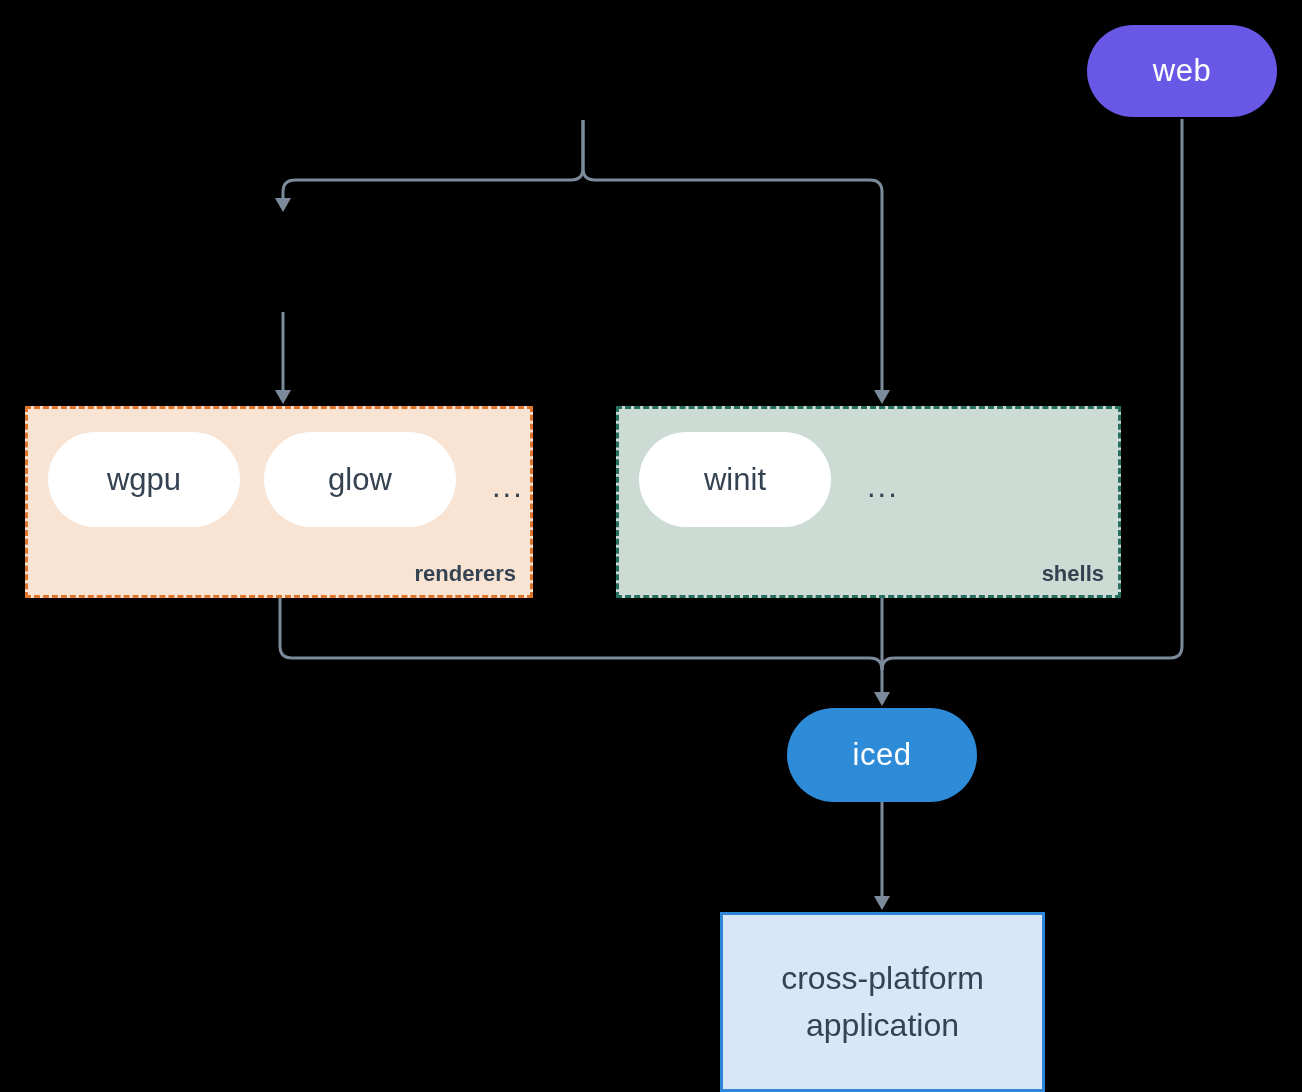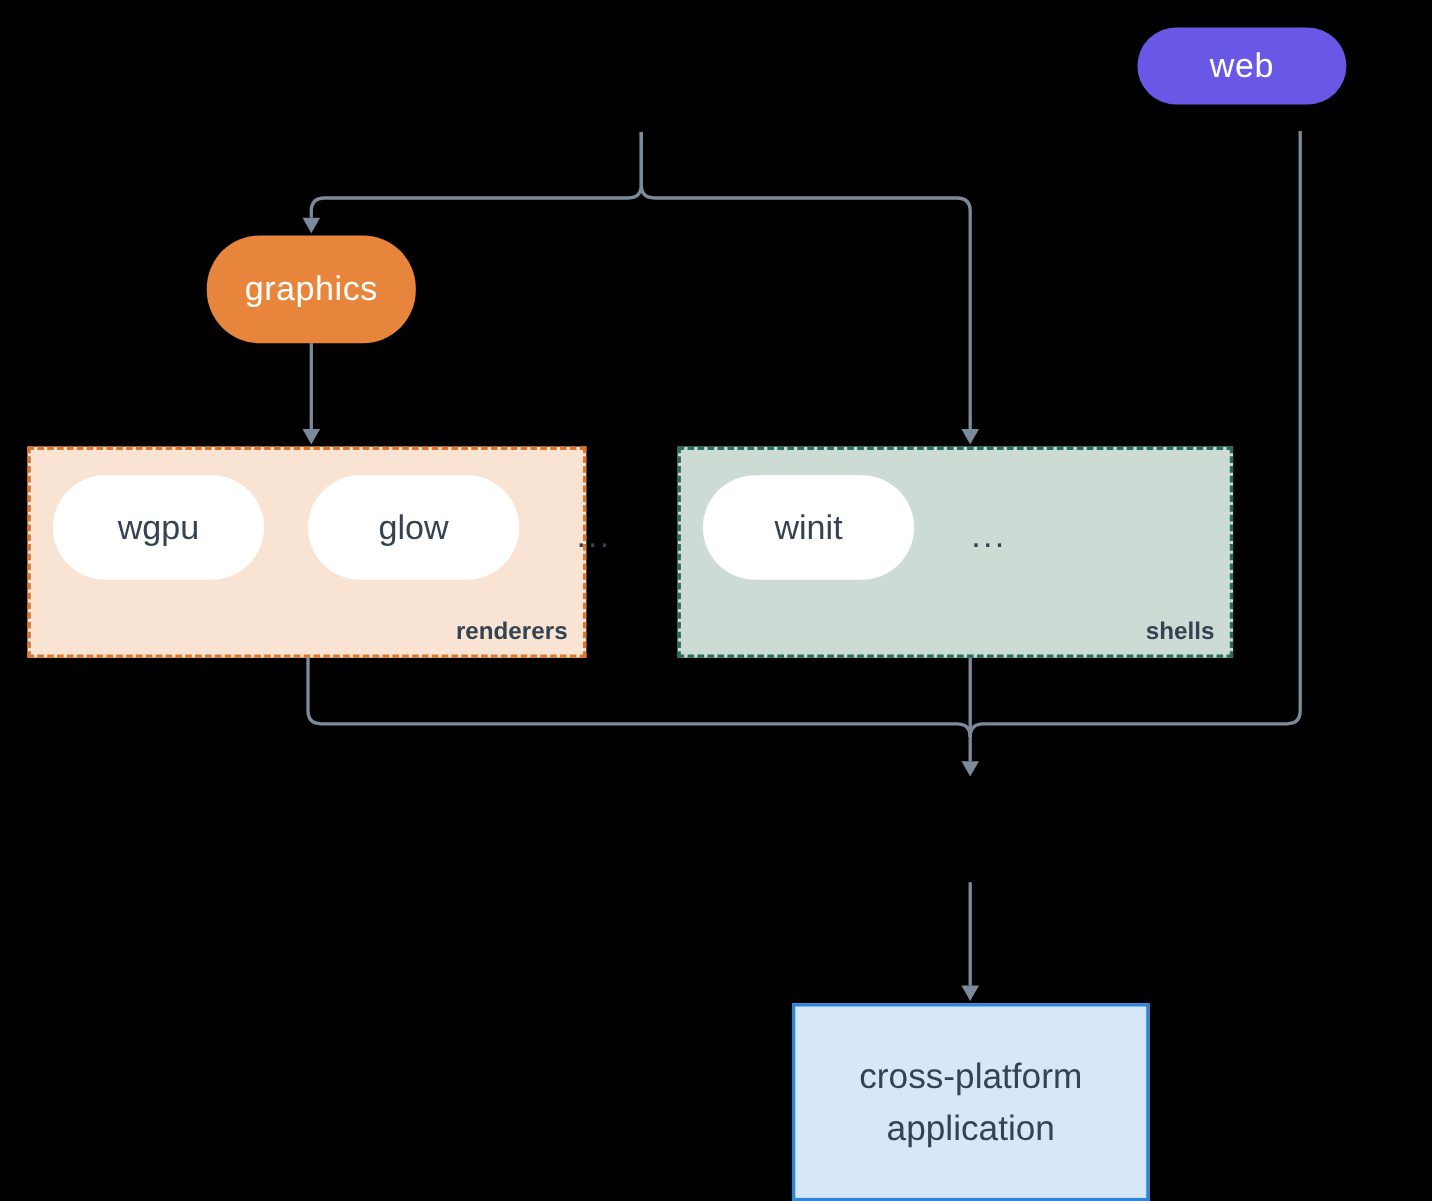--- a/index.html
+++ b/index.html
@@ -40,21 +40,21 @@
     position:absolute;
     border-radius:48px;
     display:flex;
     align-items:center;
     justify-content:center;
     font-size:31px;
     color:var(--text-light);
     letter-spacing:0.5px;
   }
   .pill.native{left:487px;top:25px;width:191px;height:95px;background:var(--native);}
-  .pill.web{left:1034px;top:25px;width:190px;height:70px;background:var(--web);}
+  .pill.web{left:1087px;top:25px;width:190px;height:92px;background:var(--web);}
   .pill.graphics{left:188px;top:214px;width:190px;height:98px;background:var(--graphics);}
   .pill.iced{left:787px;top:708px;width:190px;height:94px;background:var(--iced);}
   .group{
     position:absolute;
     top:406px;
     height:192px;
     box-sizing:border-box;
     border-width:3px;
     border-style:dashed;
   }
@@ -66,21 +66,21 @@
   .group.shells{
     left:616px;width:505px;
     background:var(--shells-bg);
     border-color:var(--shells-border);
   }
   .group-row{
     position:absolute;
     left:20px;top:23px;
     display:flex;
     align-items:center;
-    gap:40px;
+    gap:24px;
   }
   .white-pill{
     width:192px;height:95px;
     background:#ffffff;
     border-radius:48px;
     display:flex;
     align-items:center;
     justify-content:center;
     font-size:31px;
     color:var(--text-dark);
@@ -146,23 +146,20 @@
       <polygon points="874,692 890,692 882,706"></polygon>
       <polygon points="874,896 890,896 882,910"></polygon>
     </g>
   </svg>
 
 
   <div class="pill web">
     <span>web</span>
   </div>
 
-  <div class="pill graphics">
-    <span>graphics</span>
-  </div>
 
   <div class="group renderers">
     <div class="group-row">
       <div class="white-pill">
         <span>wgpu</span>
       </div>
       <div class="white-pill">
         <span>glow</span>
       </div>
       <span class="ellipsis">...</span>
@@ -173,18 +170,21 @@
   <div class="group shells">
     <div class="group-row">
       <div class="white-pill">
         <span>winit</span>
       </div>
       <span class="ellipsis">...</span>
     </div>
     <span class="group-label">shells</span>
   </div>
 
+  <div class="pill iced">
+    <span>iced</span>
+  </div>
 
   <div class="app-box">
     <div class="app-label">cross-platform application</div>
   </div>
 
 </div>
 
 </body></html>

